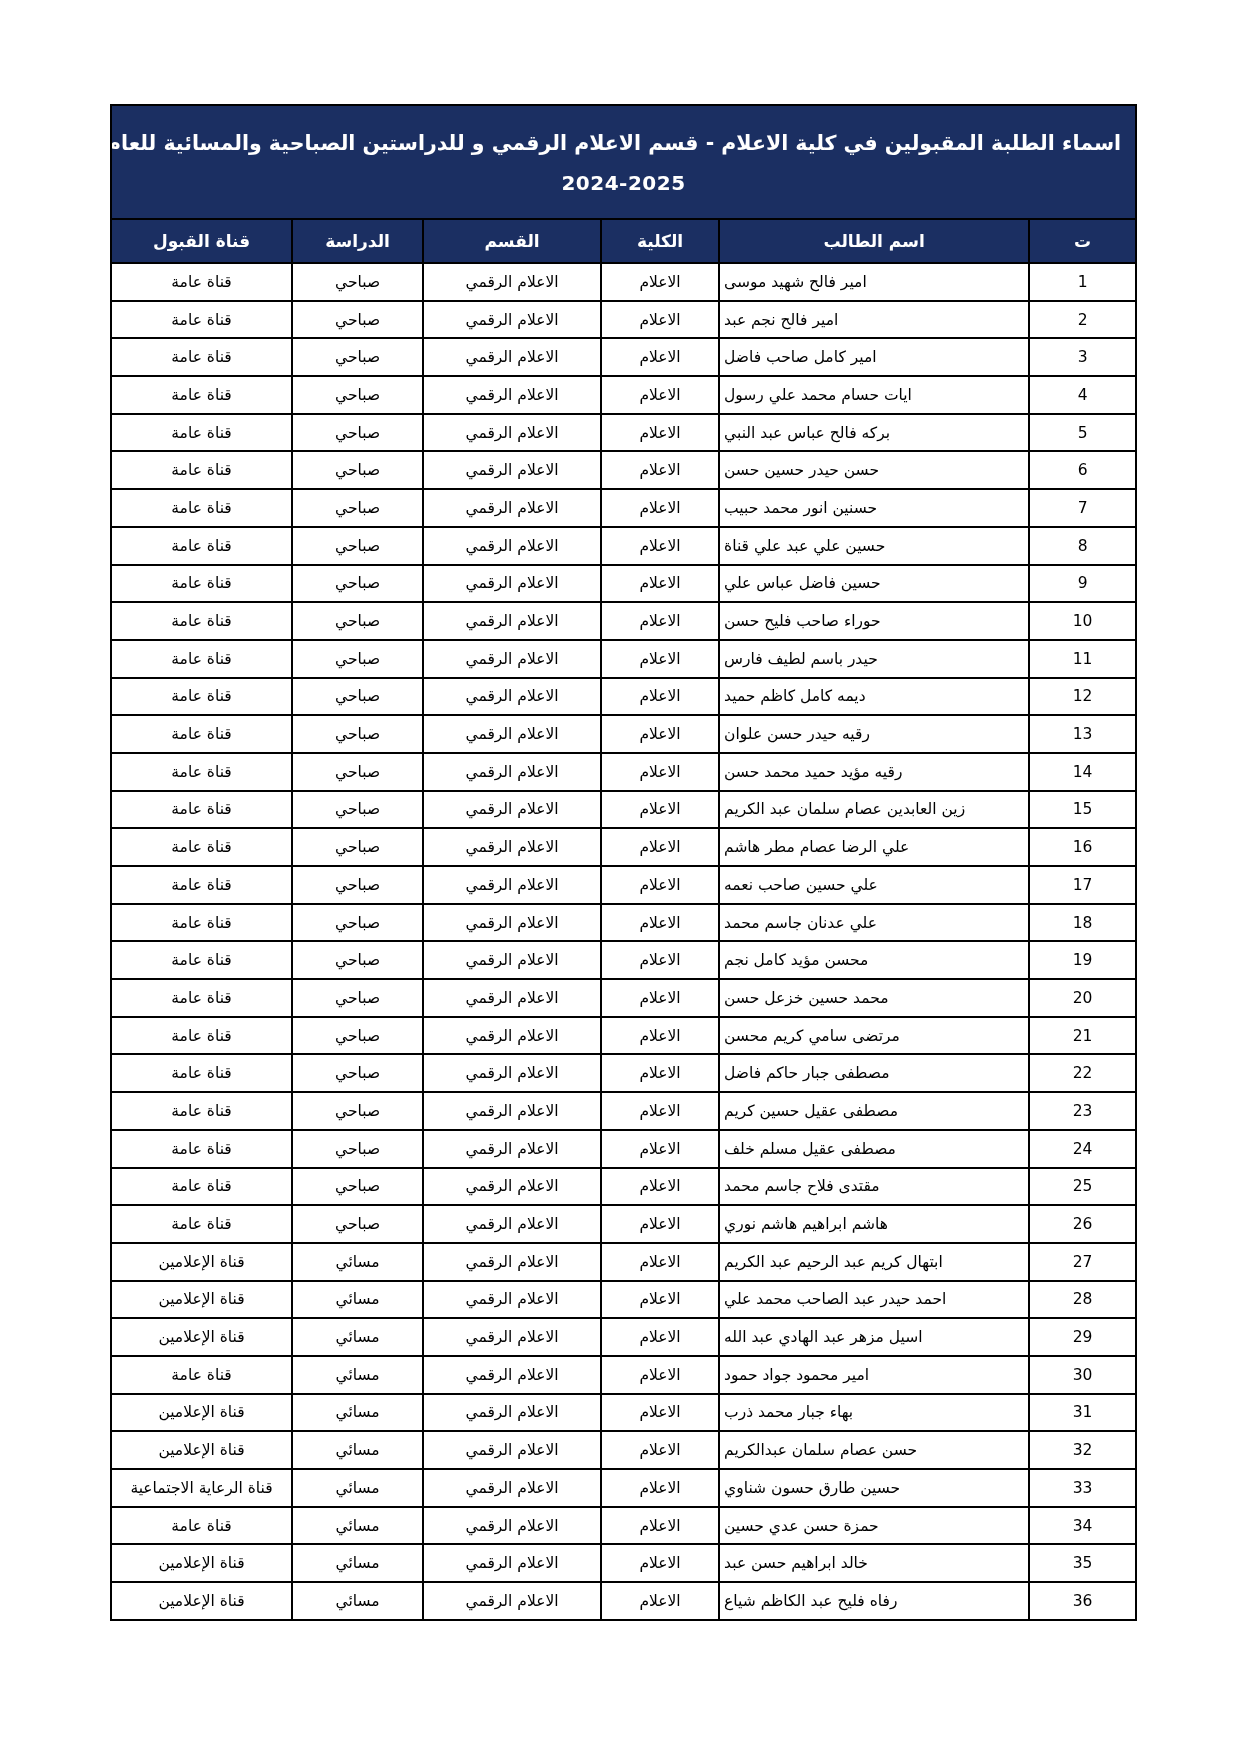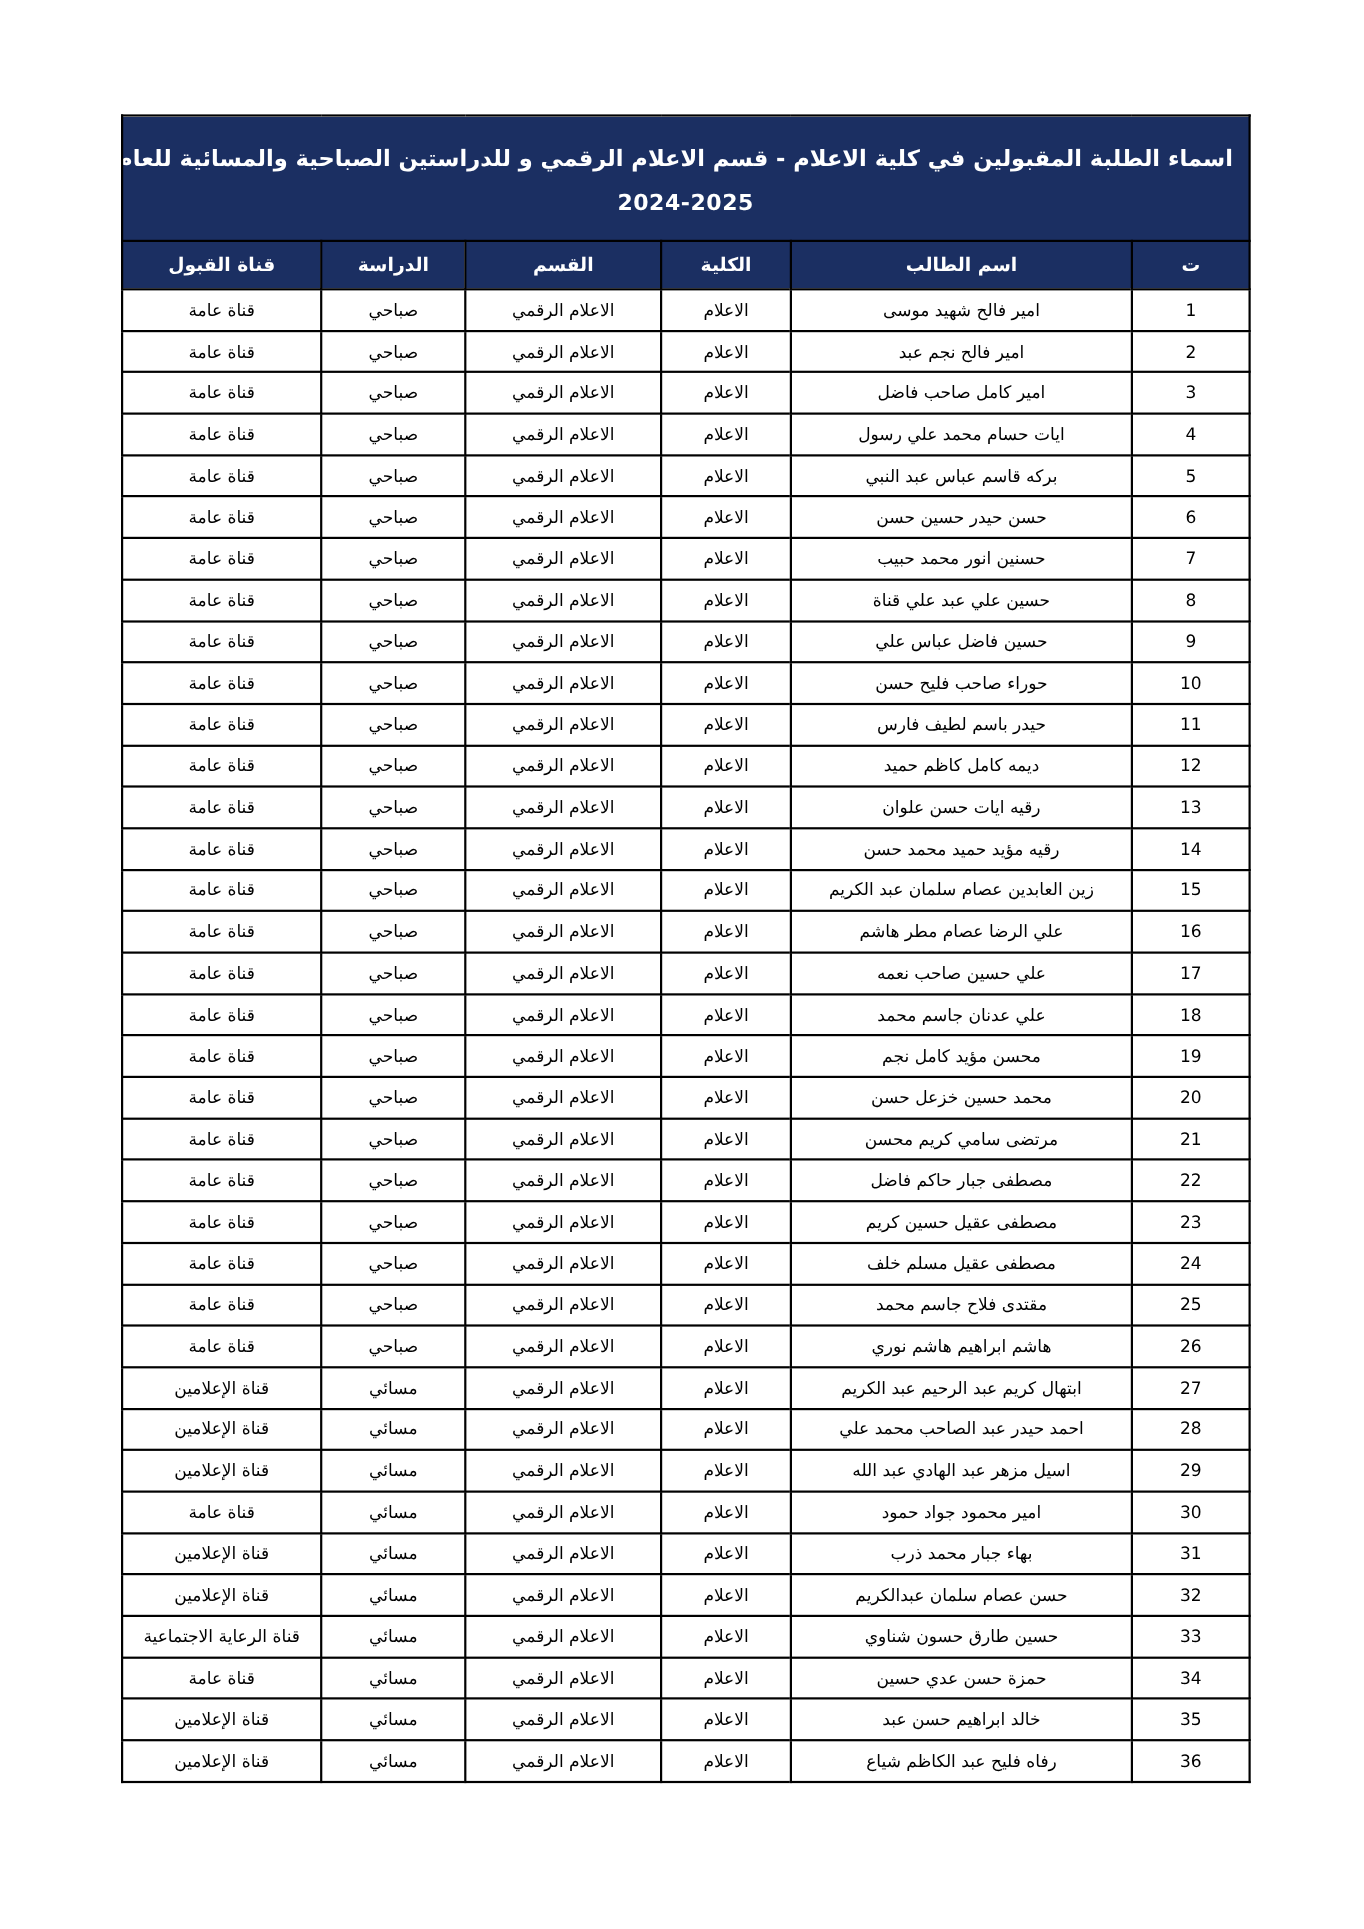--- a/index.html
+++ b/index.html
@@ -47,21 +47,21 @@
     font-size: 17px;
     padding: 2px 8px;
   }
   .accept-table tbody td {
     height: 37.7px;
     font-size: 15.5px;
     color: #000000;
     background: #ffffff;
     padding: 2px 4px;
   }
-  td.c-name { text-align: center; padding-right: 2px; }
+  td.c-name { text-align: left; padding-right: 2px; }
   td.c-no   { font-size: 16px; }
 </style>
 </head>
 <body>
 
 <div class="page">
   <table class="accept-table">
     <colgroup>
       <col style="width:107px">
       <col style="width:310px">
@@ -114,21 +114,21 @@
         <tr>
           <td class="c-no">4</td>
           <td class="c-name">ايات حسام محمد علي رسول</td>
           <td class="c-college">الاعلام</td>
           <td class="c-dept">الاعلام الرقمي</td>
           <td class="c-study">صباحي</td>
           <td class="c-channel">قناة عامة</td>
         </tr>
         <tr>
           <td class="c-no">5</td>
-          <td class="c-name">بركه قاسم عباس عبد النبي</td>
+          <td class="c-name">بركه فالح عباس عبد النبي</td>
           <td class="c-college">الاعلام</td>
           <td class="c-dept">الاعلام الرقمي</td>
           <td class="c-study">صباحي</td>
           <td class="c-channel">قناة عامة</td>
         </tr>
         <tr>
           <td class="c-no">6</td>
           <td class="c-name">حسن حيدر حسين حسن</td>
           <td class="c-college">الاعلام</td>
           <td class="c-dept">الاعلام الرقمي</td>
@@ -178,21 +178,21 @@
         <tr>
           <td class="c-no">12</td>
           <td class="c-name">ديمه كامل كاظم حميد</td>
           <td class="c-college">الاعلام</td>
           <td class="c-dept">الاعلام الرقمي</td>
           <td class="c-study">صباحي</td>
           <td class="c-channel">قناة عامة</td>
         </tr>
         <tr>
           <td class="c-no">13</td>
-          <td class="c-name">رقيه ايات حسن علوان</td>
+          <td class="c-name">رقيه حيدر حسن علوان</td>
           <td class="c-college">الاعلام</td>
           <td class="c-dept">الاعلام الرقمي</td>
           <td class="c-study">صباحي</td>
           <td class="c-channel">قناة عامة</td>
         </tr>
         <tr>
           <td class="c-no">14</td>
           <td class="c-name">رقيه مؤيد حميد محمد حسن</td>
           <td class="c-college">الاعلام</td>
           <td class="c-dept">الاعلام الرقمي</td>

